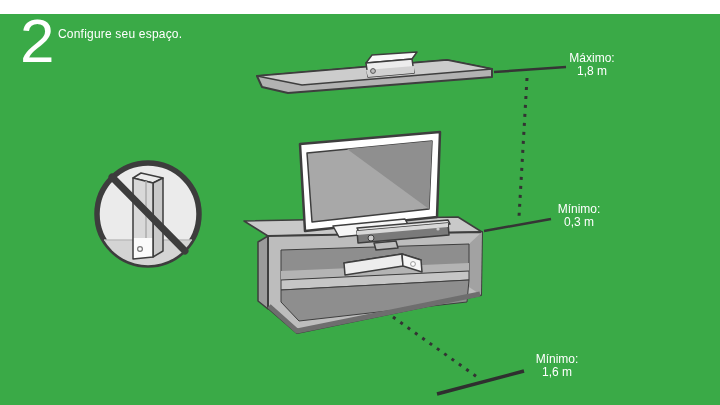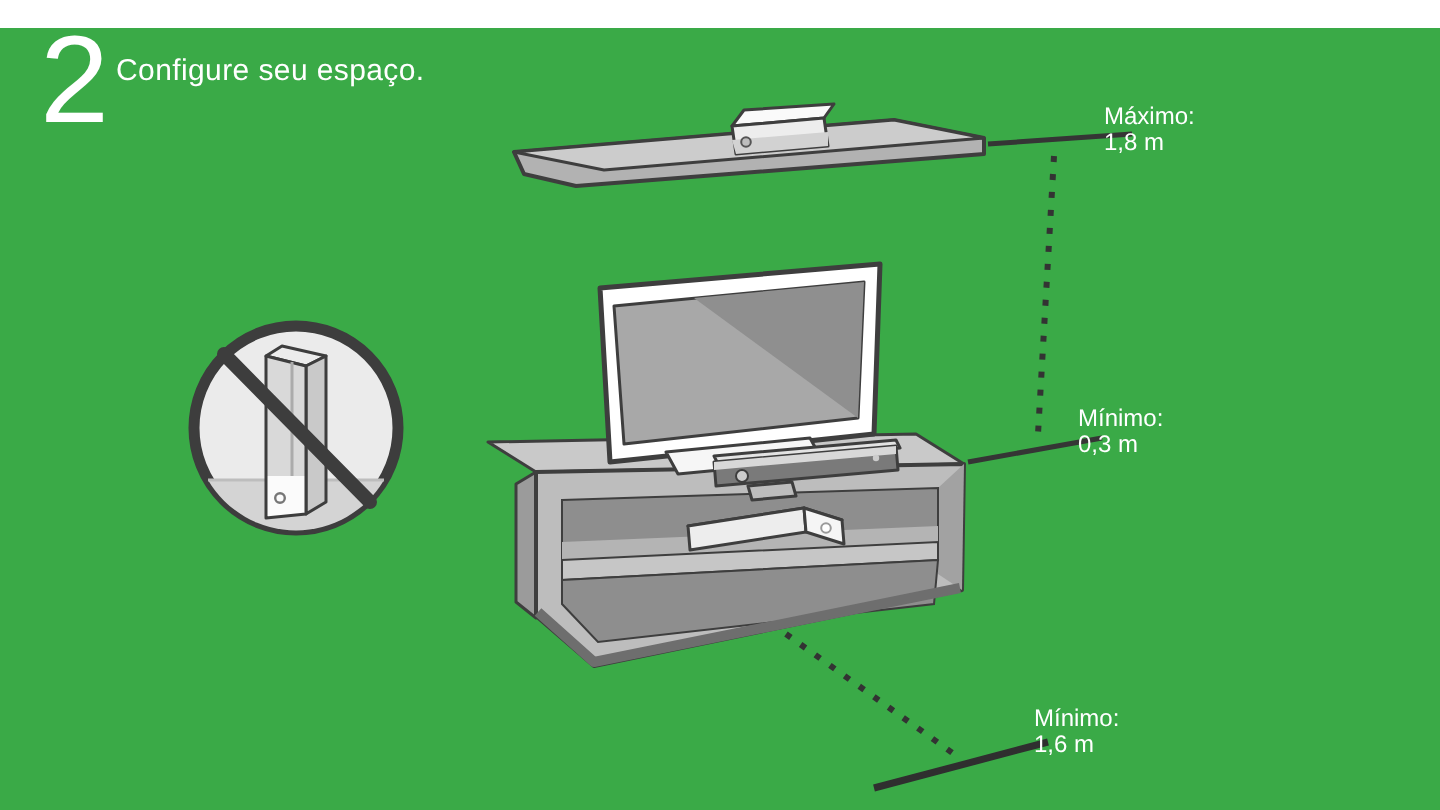--- a/index.html
+++ b/index.html
@@ -10,24 +10,24 @@
   }
   .top-bar{
     position:absolute;left:0;top:0;width:720px;height:14px;background:#ffffff;
   }
   .step-number{
     position:absolute;left:20px;top:10px;
     color:#ffffff;font-size:62px;font-weight:300;line-height:62px;
   }
   .page-title{
     position:absolute;left:58px;top:27px;
-    color:#ffffff;font-size:15px;font-weight:400;letter-spacing:.2px;
+    color:#ffffff;font-size:12px;font-weight:400;letter-spacing:.2px;
   }
   .measure-label{
-    position:absolute;width:80px;
+    position:absolute;width:80px;text-align:center;
     color:#ffffff;font-size:12px;line-height:13px;font-weight:400;
   }
   .measure-label span{display:block;}
   #label-max{left:552px;top:52px;}
   #label-min-height{left:539px;top:203px;}
   #label-min-distance{left:517px;top:353px;}
   svg{position:absolute;left:0;top:0;}
 </style>
 </head>
 <body>

